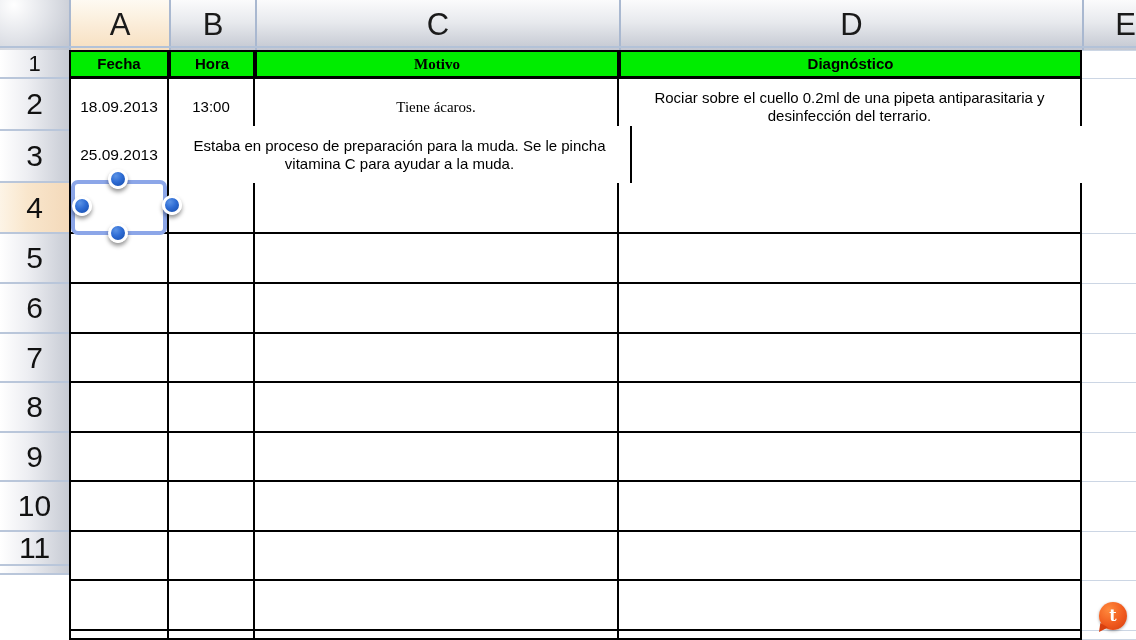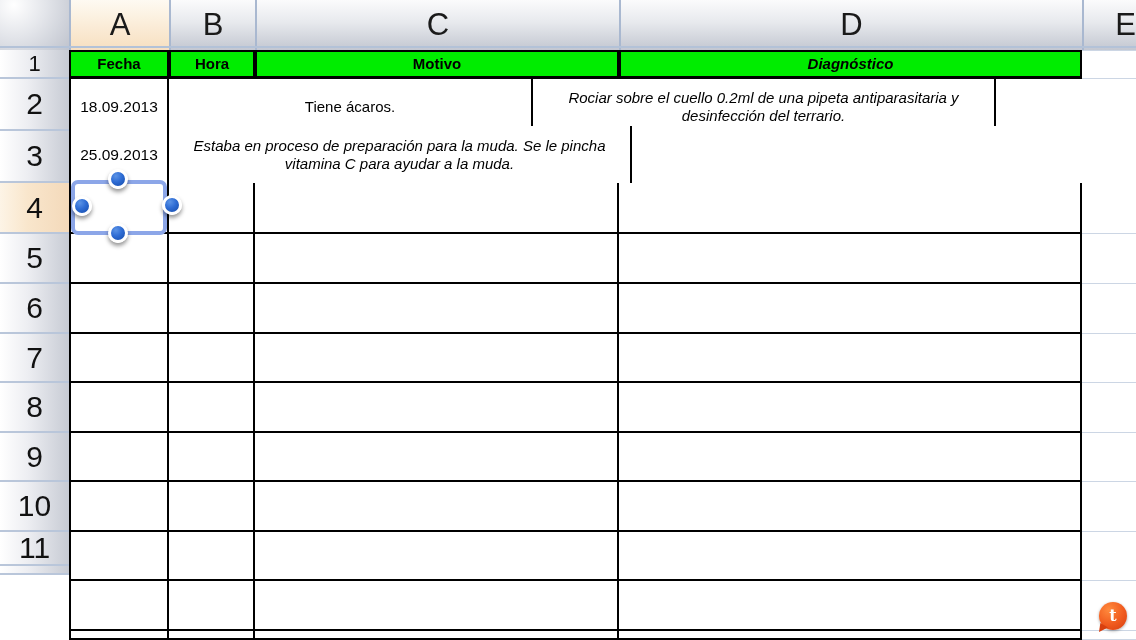--- a/index.html
+++ b/index.html
@@ -37,22 +37,22 @@
 
   
   .grow{position:absolute;left:69px;right:0;display:flex;}
   .cell{
     flex:none;display:flex;align-items:center;justify-content:center;text-align:center;
     background:#fff;border-right:2px solid #000;border-bottom:2px solid #000;
     font-size:15px;line-height:1.22;padding:1px 4px;overflow:hidden;
   }
   .ca{width:100px;border-left:2px solid #000;font-size:15.5px;padding:1px 1px;}
   .cb{width:86px;}
-  .cc{width:364px;}
-  .cd{width:463px;font-style:italic;}
+  .cc{width:364px;font-family:Liberation Serif, serif;}
+  .cd{width:463px;}
   .ce{flex:1 1 auto;border:none;border-bottom:1px solid #ccd6e4;background:#fff;}
   .hrow .cell{
     background:#00ed00;border:2px solid #000;border-bottom-width:3px;
     font-weight:bold;font-size:15px;
   }
   .hrow .ce{background:#fff;border:none;border-top:1px solid #ccd6e4;border-bottom:1px solid #ccd6e4;}
 
   
   .sel-rect{
     position:absolute;left:71px;top:180px;width:96px;height:55px;
@@ -159,20 +159,23 @@
     <div class="cell cd">
         <span>Diagnóstico</span>
       </div>
     <div class="cell ce"></div>
   </div>
 
   <div class="grow" style="top:79px;height:58px">
     <div class="cell ca">
         <span>18.09.2013</span>
       </div>
+    <div class="cell cb">
+        <span>13:00</span>
+      </div>
     <div class="cell cc">
         <span>Tiene ácaros.</span>
       </div>
     <div class="cell cd">
         <span>Rociar sobre el cuello 0.2ml de una pipeta antiparasitaria y desinfección del terrario.</span>
       </div>
     <div class="cell ce"></div>
   </div>
 
   <div class="grow" style="top:126px;height:60px">

